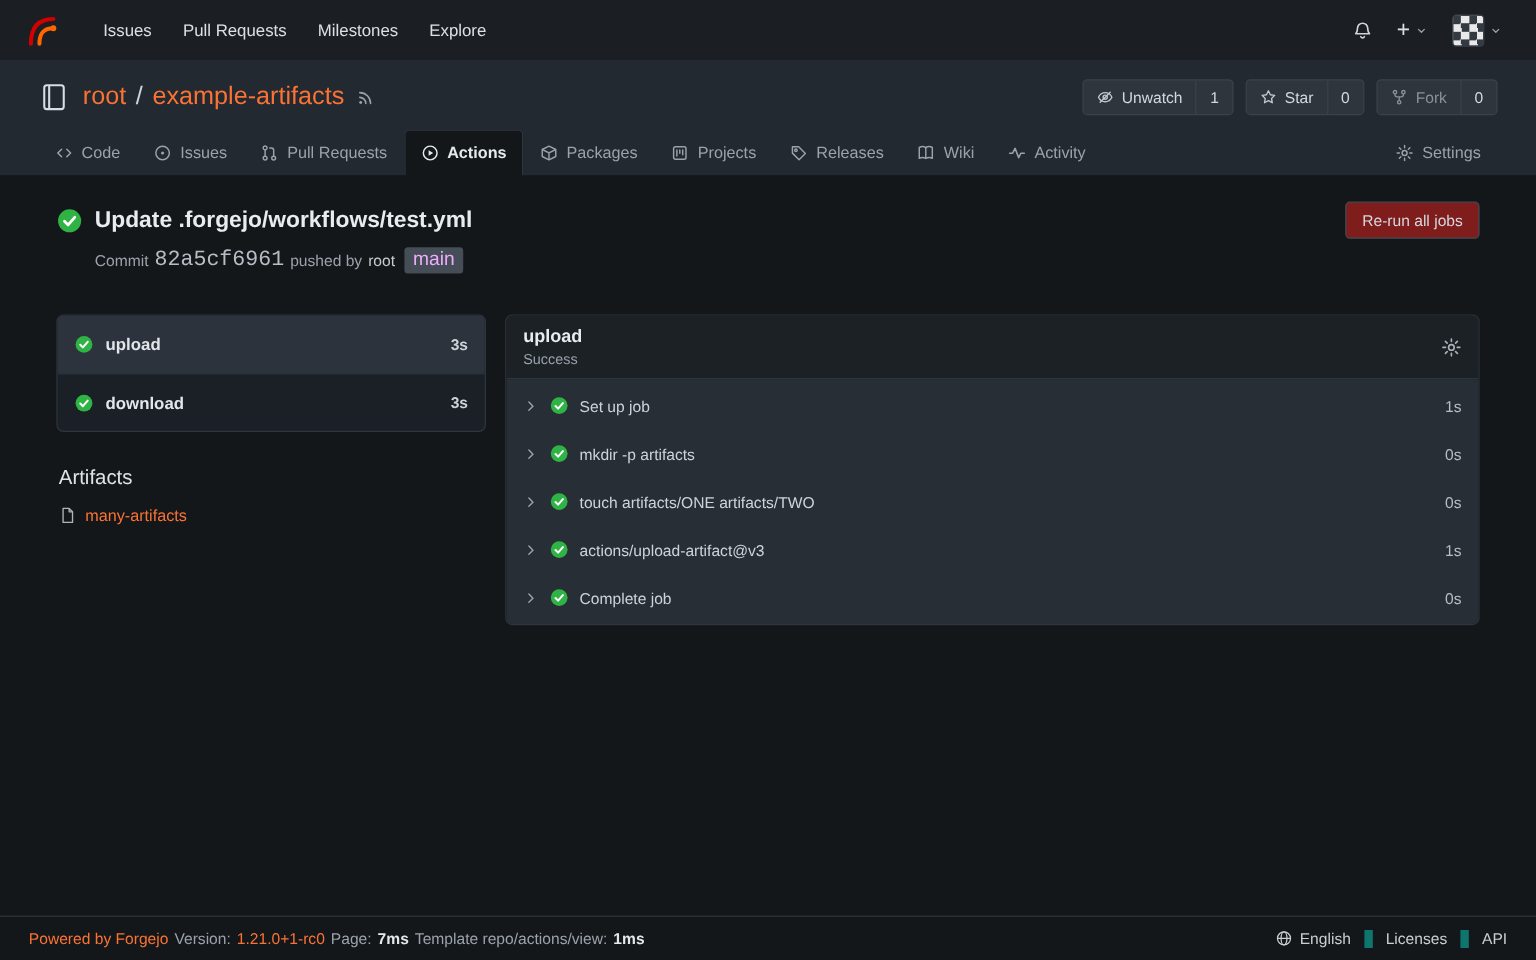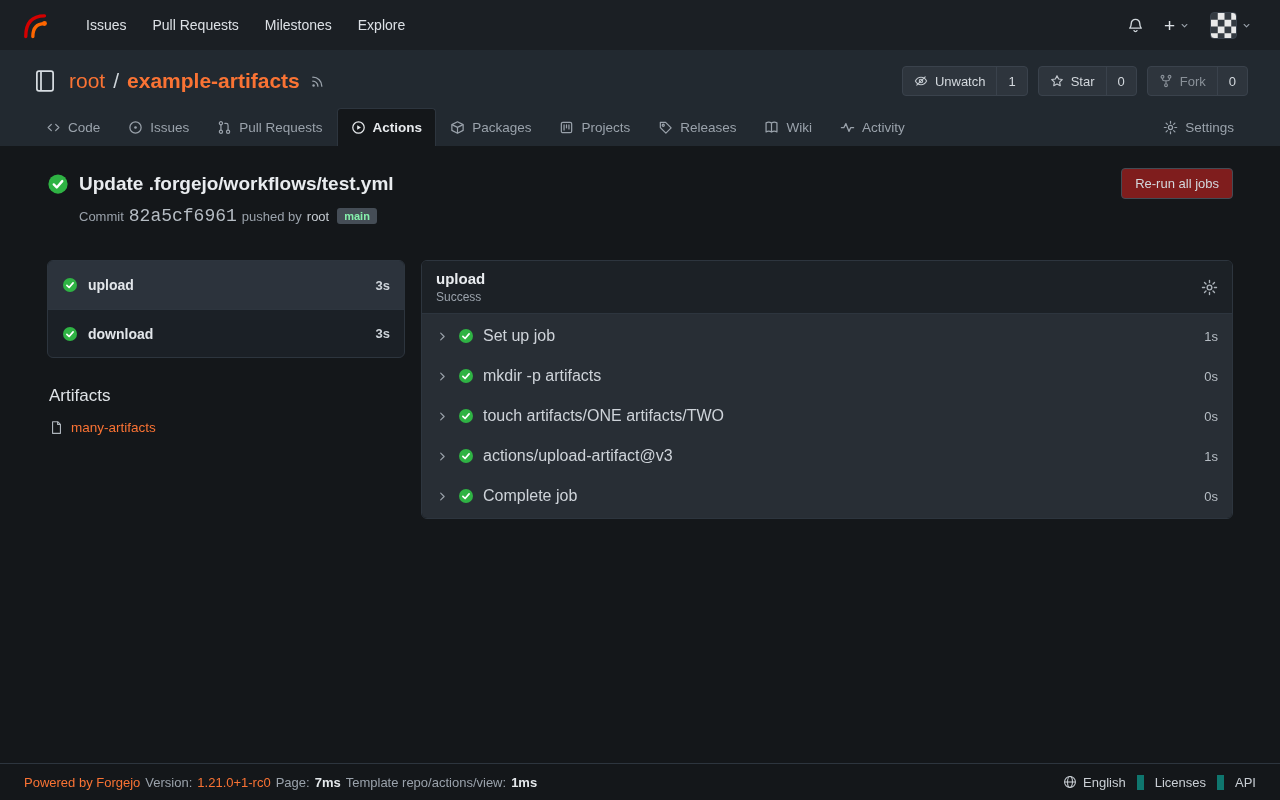--- a/index.html
+++ b/index.html
@@ -34,21 +34,21 @@
   .plus-glyph{font-size:19px;line-height:1;color:#dce0e5;font-weight:400;}
   .avatar{width:27px;height:27px;border-radius:4px;border:1px solid #3a424c;
     background:repeating-conic-gradient(#e9e9e9 0% 25%, #343a41 25% 50%) 0 0 / 13.5px 13.5px;}
 
   
   .repo-header{flex:none;background:var(--bg-header);padding:16px 32px 0;}
   .repo-title-row{display:flex;align-items:center;}
   .repo-icon{width:26px;height:26px;color:#d8dde2;margin-right:11px;}
   .repo-title{font-size:21px;font-weight:400;display:flex;align-items:center;}
   .repo-title a{color:var(--accent);cursor:pointer;}
-  .repo-name{font-weight:700;}
+  .repo-name{font-weight:400;}
   .slash{color:#cfd5da;margin:0 8px;}
   .rss-icon{width:15px;height:15px;color:#9aa2ab;margin-left:10px;cursor:pointer;}
   .repo-actions{margin-left:auto;display:flex;gap:10px;}
   .seg-btn{display:flex;align-items:stretch;border:1px solid var(--border-light);border-radius:4px;overflow:hidden;background:var(--bg-btn);height:30px;}
   .seg-main{display:flex;align-items:center;gap:7px;padding:0 11px;background:transparent;border:none;color:#d3d8dd;font-size:13px;font-family:inherit;cursor:pointer;}
   .seg-main svg{color:#c0c6cc;}
   .seg-btn.disabled .seg-main{color:#8a9199;cursor:default;}
   .seg-btn.disabled .seg-main svg{color:#8a9199;}
   .seg-count{display:flex;align-items:center;padding:0 11px;border-left:1px solid var(--border-light);color:#d3d8dd;font-size:13px;cursor:pointer;}
 
@@ -63,21 +63,21 @@
   .content{flex:1;padding:22px 47px;overflow:hidden;}
   .run-title-row{display:flex;align-items:center;gap:10px;}
   .check{color:var(--success);flex:none;}
   .check.big{width:22px;height:22px;}
   .check.sm{width:16px;height:16px;}
   .run-title{font-size:19px;font-weight:700;color:#e9ecef;flex:1;}
   .rerun-btn{background:#7f1d1d;border:1px solid #434b54;color:#d3d8dd;font-size:13px;padding:7px 13px;border-radius:4px;font-family:inherit;cursor:pointer;}
   .commit-line{margin:7px 0 0 32px;font-size:13px;color:var(--text-muted);display:flex;align-items:center;gap:5px;}
   .sha{font-family:"Liberation Mono","DejaVu Sans Mono",monospace;color:#b6bdc4;font-size:18px;cursor:pointer;}
   .pusher{color:#c6ccd2;cursor:pointer;}
-  .branch-badge{background:#454d56;color:#86efac;font-size:11px;padding:2px 7px;border-radius:3px;margin-left:3px;cursor:pointer;font-weight:bold;}
+  .branch-badge{background:#454d56;color:#f0abfc;font-size:16px;padding:2px 7px;border-radius:3px;margin-left:3px;cursor:pointer;}
 
   .run-body{display:flex;gap:16px;margin-top:34px;align-items:flex-start;}
   .run-sidebar{width:358px;flex:none;}
   .job-list{border:1px solid var(--border);border-radius:6px;overflow:hidden;background:var(--bg-card);}
   .job-row{display:flex;align-items:center;gap:10px;height:48px;padding:0 14px;cursor:pointer;}
   .job-row + .job-row{border-top:1px solid var(--border);}
   .job-row.selected{background:var(--bg-selected);}
   .job-name{font-weight:600;font-size:14px;color:#e2e6ea;flex:1;}
   .job-dur{font-size:13px;font-weight:600;color:#ced4da;}
 
@@ -88,21 +88,21 @@
 
   .job-panel{flex:1;border:1px solid var(--border);border-radius:6px;overflow:hidden;}
   .panel-head{display:flex;align-items:center;background:var(--bg-panelhead);padding:9px 14px;border-bottom:1px solid var(--border);}
   .panel-head-text{flex:1;}
   .panel-title{font-size:15px;font-weight:700;color:#e9ecef;}
   .panel-status{font-size:12px;color:var(--text-muted);margin-top:3px;}
   .gear-ic{width:17px;height:17px;color:#aab1b8;cursor:pointer;}
   .steps{background:var(--bg-steps);padding:2px 0;}
   .step-row{display:flex;align-items:center;gap:9px;height:40px;padding:0 14px;cursor:pointer;}
   .chev{width:13px;height:13px;color:#99a1a9;flex:none;}
-  .step-name{font-size:16px;color:#ced3d9;flex:1;}
+  .step-name{font-size:13px;color:#ced3d9;flex:1;}
   .step-dur{font-size:13px;color:#b6bdc4;}
 
   
   .footer{flex:none;display:flex;align-items:center;border-top:1px solid var(--border);height:37px;padding:0 24px;font-size:13px;color:var(--text-muted);}
   .footer-left{display:flex;align-items:center;gap:5px;}
   .f-link{color:var(--accent);cursor:pointer;}
   .f-strong{color:#e4e8eb;font-weight:700;}
   .footer-right{margin-left:auto;display:flex;align-items:center;}
   .f-item{display:flex;align-items:center;gap:6px;color:#c9ced4;padding:0 11px;cursor:pointer;}
   .f-item + .f-item{border-left:7px solid #0f766e;}

